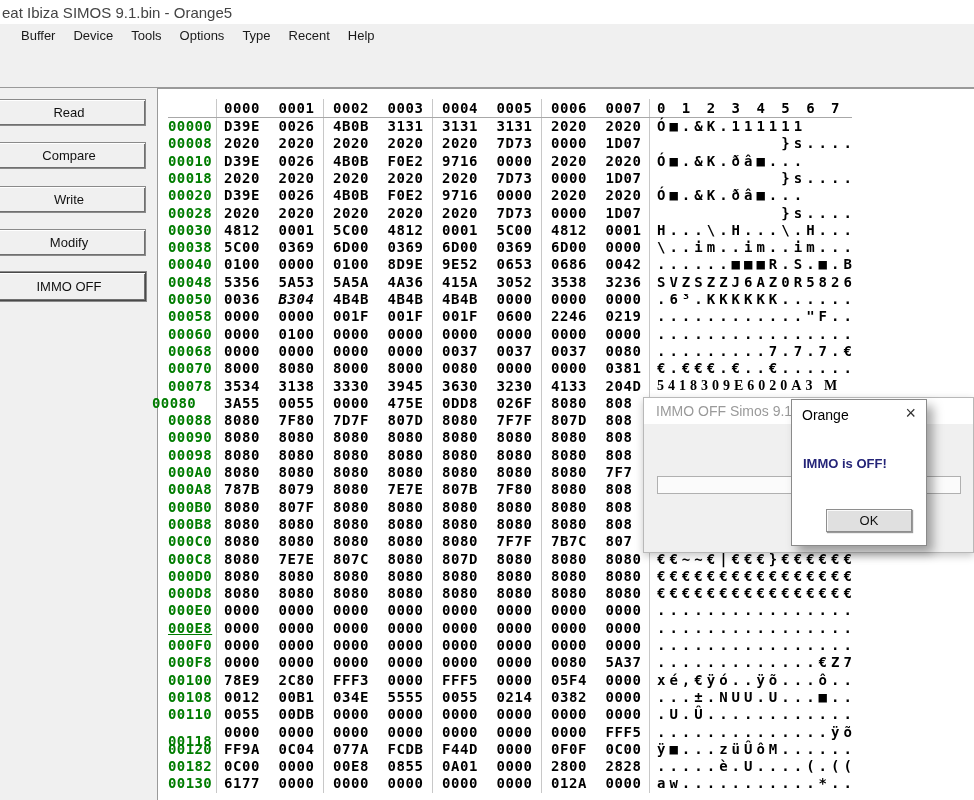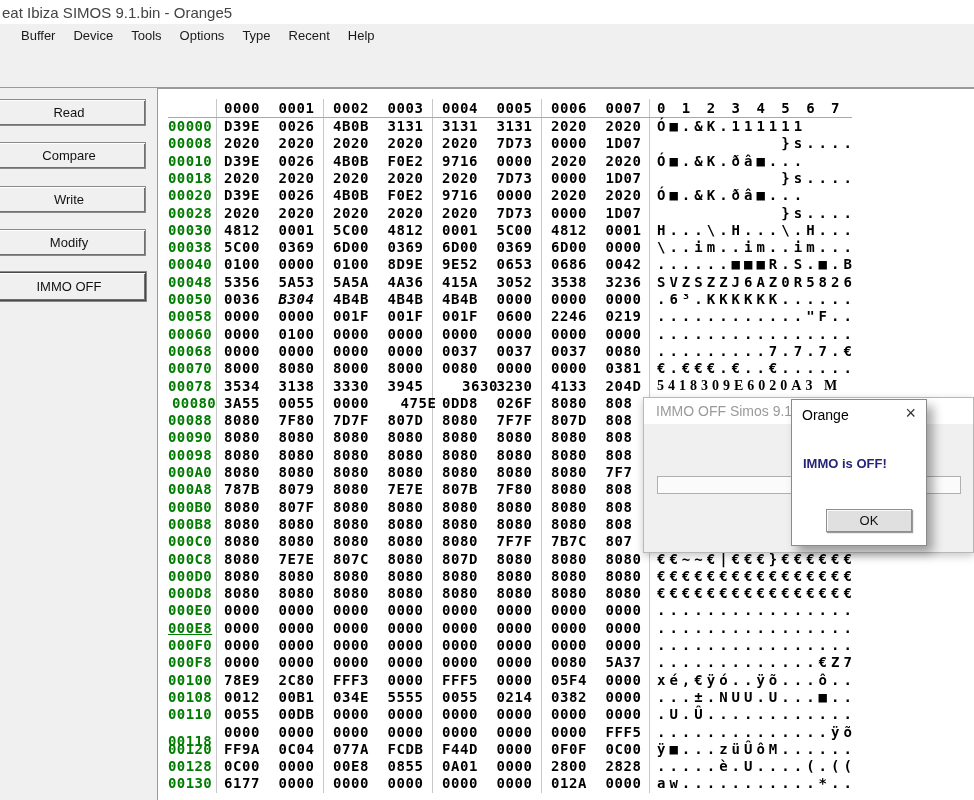--- a/index.html
+++ b/index.html
@@ -372,30 +372,30 @@
       <div class="hexcell hexfont" style="left: 442px; top: 360.2px;">0080</div>
       <div class="hexcell hexfont" style="left: 496.5px; top: 360.2px;">0000</div>
       <div class="hexcell hexfont" style="left: 551px; top: 360.2px;">0000</div>
       <div class="hexcell hexfont" style="left: 605.5px; top: 360.2px;">0381</div>
       <div class="asciicell hexfont" style="left: 657px; top: 360.2px;">€.€€€.€..€......</div>
       <div class="addrcell green hexfont" style="left: 168px; top: 377.5px;">00078</div>
       <div class="hexcell hexfont" style="left: 224px; top: 377.5px;">3534</div>
       <div class="hexcell hexfont" style="left: 278.5px; top: 377.5px;">3138</div>
       <div class="hexcell hexfont" style="left: 333px; top: 377.5px;">3330</div>
       <div class="hexcell hexfont" style="left: 387.5px; top: 377.5px;">3945</div>
-      <div class="hexcell hexfont" style="left: 462px; top: 377.5px; text-align: center;">3630</div>
+      <div class="hexcell hexfont" style="left: 442px; top: 377.5px; text-align: center;">3630</div>
       <div class="hexcell hexfont" style="left: 496.5px; top: 377.5px;">3230</div>
       <div class="hexcell hexfont" style="left: 551px; top: 377.5px;">4133</div>
       <div class="hexcell hexfont" style="left: 605.5px; top: 377.5px;">204D</div>
       <div class="asciicell hexfont" style="left: 657px; top: 377.5px; font-family: Liberation Serif, serif;">5418309E6020A3 M</div>
-      <div class="addrcell green hexfont" style="left: 172px; top: 394.8px;">00080</div>
+      <div class="addrcell green hexfont" style="left: 152px; top: 394.8px;">00080</div>
       <div class="hexcell hexfont" style="left: 224px; top: 394.8px;">3A55</div>
       <div class="hexcell hexfont" style="left: 278.5px; top: 394.8px;">0055</div>
       <div class="hexcell hexfont" style="left: 333px; top: 394.8px;">0000</div>
-      <div class="hexcell hexfont" style="left: 387.5px; top: 394.8px; margin-left: 13px;">475E</div>
+      <div class="hexcell hexfont" style="left: 387.5px; top: 394.8px;">475E</div>
       <div class="hexcell hexfont" style="left: 442px; top: 394.8px;">0DD8</div>
       <div class="hexcell hexfont" style="left: 496.5px; top: 394.8px;">026F</div>
       <div class="hexcell hexfont" style="left: 551px; top: 394.8px;">8080</div>
       <div class="hexcell hexfont" style="left: 605.5px; top: 394.8px;">808</div>
       <div class="addrcell green hexfont" style="left: 168px; top: 412.1px;">00088</div>
       <div class="hexcell hexfont" style="left: 224px; top: 412.1px;">8080</div>
       <div class="hexcell hexfont" style="left: 278.5px; top: 412.1px;">7F80</div>
       <div class="hexcell hexfont" style="left: 333px; top: 412.1px;">7D7F</div>
       <div class="hexcell hexfont" style="left: 387.5px; top: 412.1px;">807D</div>
       <div class="hexcell hexfont" style="left: 442px; top: 412.1px;">8080</div>
@@ -578,21 +578,21 @@
       <div class="addrcell green hexfont" style="left: 168px; top: 740.8px;">00120</div>
       <div class="hexcell hexfont" style="left: 224px; top: 740.8px;">FF9A</div>
       <div class="hexcell hexfont" style="left: 278.5px; top: 740.8px;">0C04</div>
       <div class="hexcell hexfont" style="left: 333px; top: 740.8px;">077A</div>
       <div class="hexcell hexfont" style="left: 387.5px; top: 740.8px;">FCDB</div>
       <div class="hexcell hexfont" style="left: 442px; top: 740.8px;">F44D</div>
       <div class="hexcell hexfont" style="left: 496.5px; top: 740.8px;">0000</div>
       <div class="hexcell hexfont" style="left: 551px; top: 740.8px;">0F0F</div>
       <div class="hexcell hexfont" style="left: 605.5px; top: 740.8px;">0C00</div>
       <div class="asciicell hexfont" style="left: 657px; top: 740.8px;">ÿ■...züÛôM......</div>
-      <div class="addrcell green hexfont" style="left: 168px; top: 758.1px;">00128</div>
+      <div class="addrcell green hexfont" style="left: 168px; top: 758.1px;">00182</div>
       <div class="hexcell hexfont" style="left: 224px; top: 758.1px;">0C00</div>
       <div class="hexcell hexfont" style="left: 278.5px; top: 758.1px;">0000</div>
       <div class="hexcell hexfont" style="left: 333px; top: 758.1px;">00E8</div>
       <div class="hexcell hexfont" style="left: 387.5px; top: 758.1px;">0855</div>
       <div class="hexcell hexfont" style="left: 442px; top: 758.1px;">0A01</div>
       <div class="hexcell hexfont" style="left: 496.5px; top: 758.1px;">0000</div>
       <div class="hexcell hexfont" style="left: 551px; top: 758.1px;">2800</div>
       <div class="hexcell hexfont" style="left: 605.5px; top: 758.1px;">2828</div>
       <div class="asciicell hexfont" style="left: 657px; top: 758.1px;">.....è.U....(.((</div>
       <div class="addrcell green hexfont" style="left: 168px; top: 775.4px;">00130</div>

